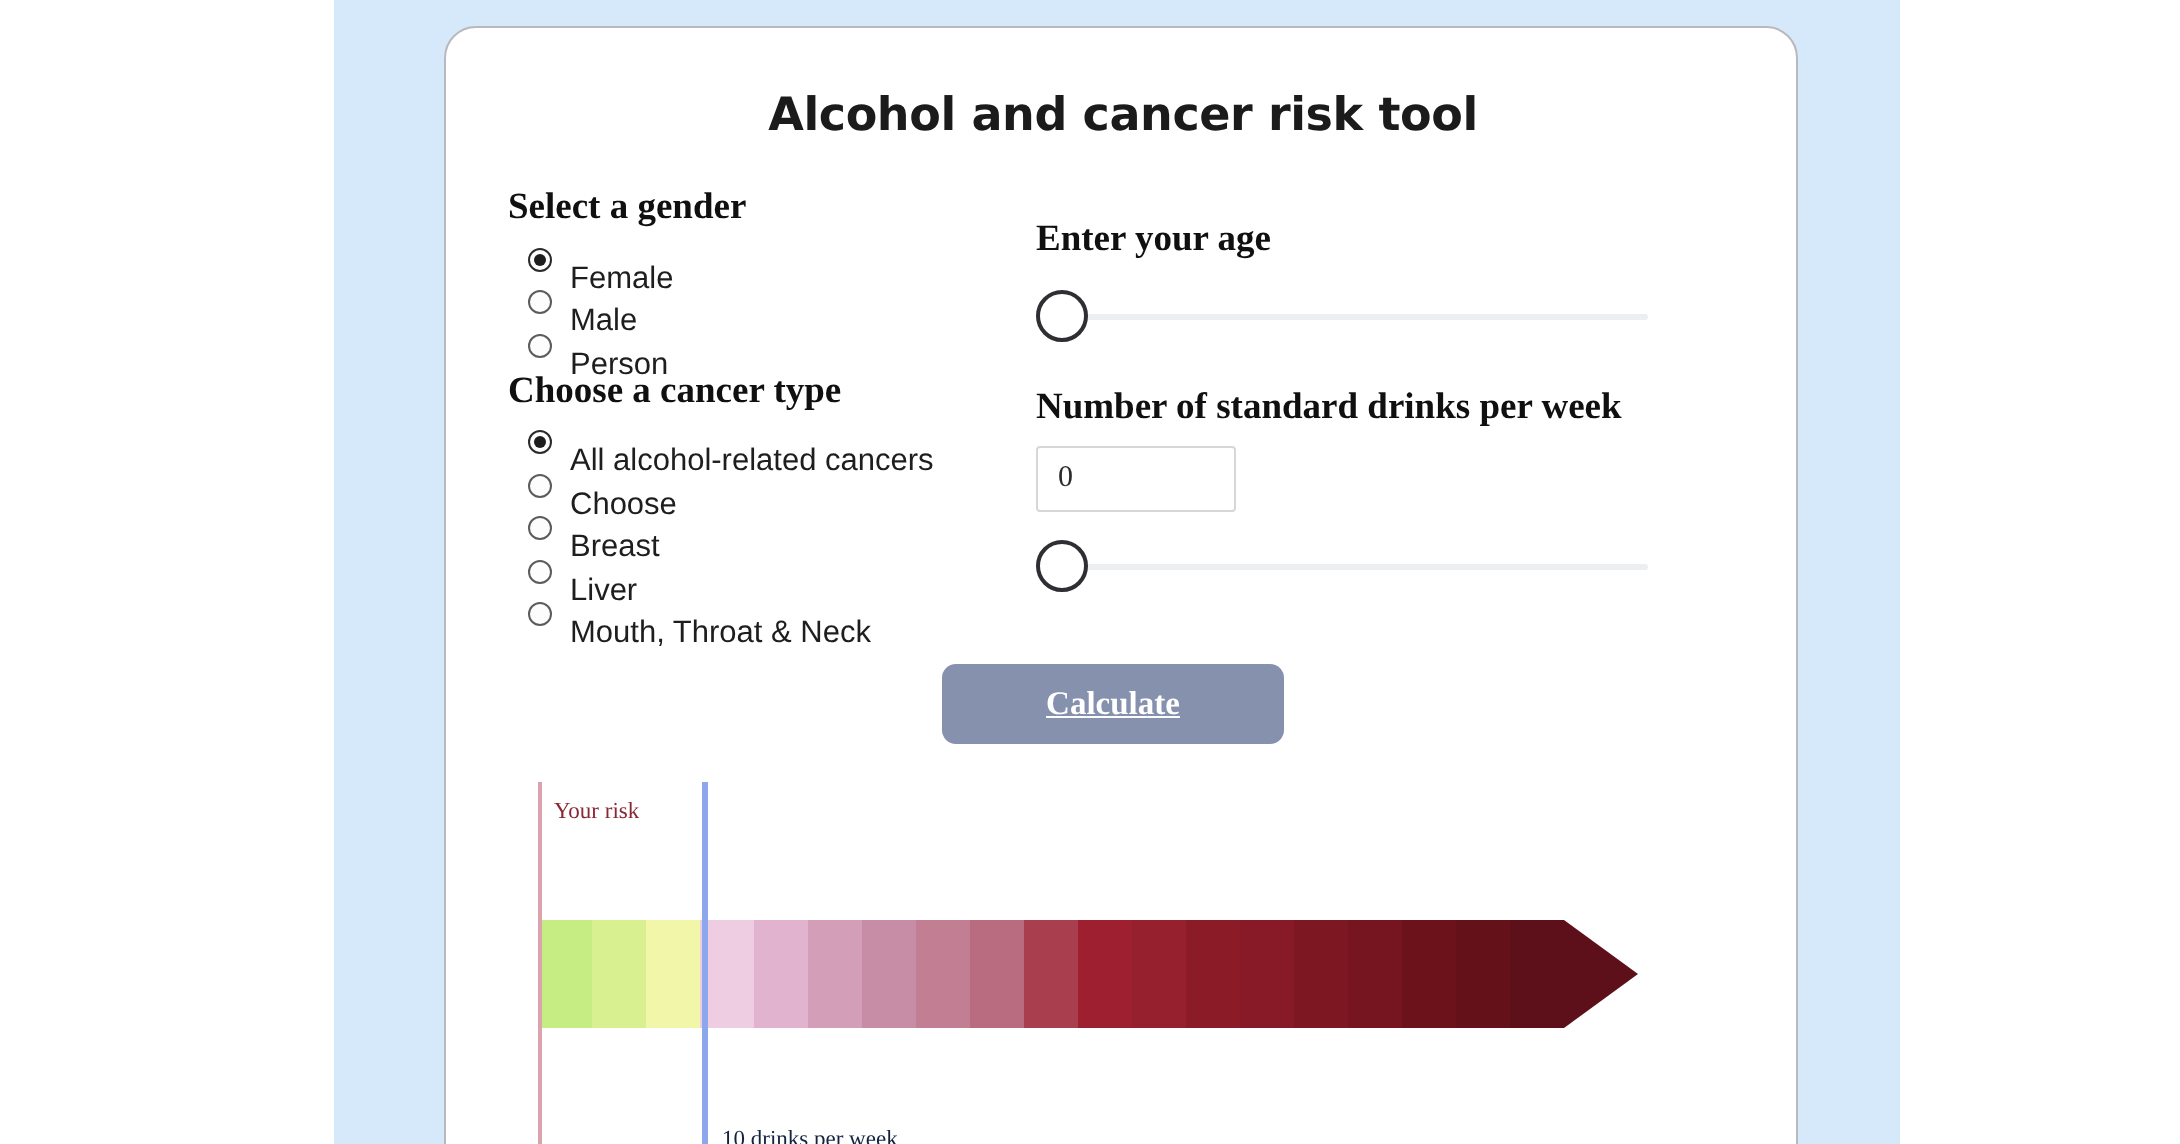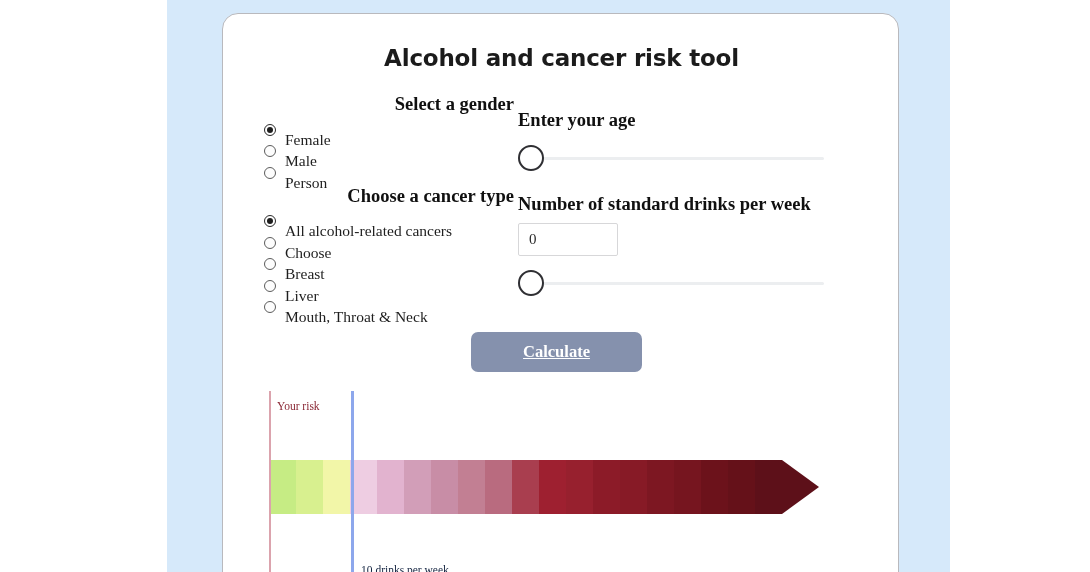--- a/index.html
+++ b/index.html
@@ -36,21 +36,21 @@
     width: 677px;
     text-align: center;
     font-family: "DejaVu Sans", sans-serif;
     font-weight: bold;
     font-size: 23px;
     color: #1b1b1b;
     letter-spacing: -0.2px;
   }
 
   
-  .col-left { position: absolute; left: 31px; top: 80px; width: 260px; text-align: right; }
+  .col-left { position: absolute; left: 31px; top: 80px; width: 260px; }
   .col-right { position: absolute; left: 295px; top: 96px; width: 340px; }
 
   .section-head {
     font-family: "Liberation Serif", serif;
     font-weight: bold;
     font-size: 18.5px;
     color: #101010;
     margin-bottom: 4px;
   }
   .radio-row {
@@ -72,21 +72,21 @@
   .radio.checked::after {
     content: "";
     position: absolute;
     left: 50%; top: 50%;
     width: 6px; height: 6px;
     margin: -3px 0 0 -3px;
     border-radius: 50%;
     background: #1d1d1d;
   }
   .radio-label {
-    font-family: Liberation Serif, serif;
+    font-family: Liberation Sans, sans-serif;
     font-size: 15.5px;
     color: #1e1e1e;
     margin-top: 20px;
   }
   .group-gap { height: 2px; }
 
   
   .field-head {
     font-family: "Liberation Serif", serif;
     font-weight: bold;

